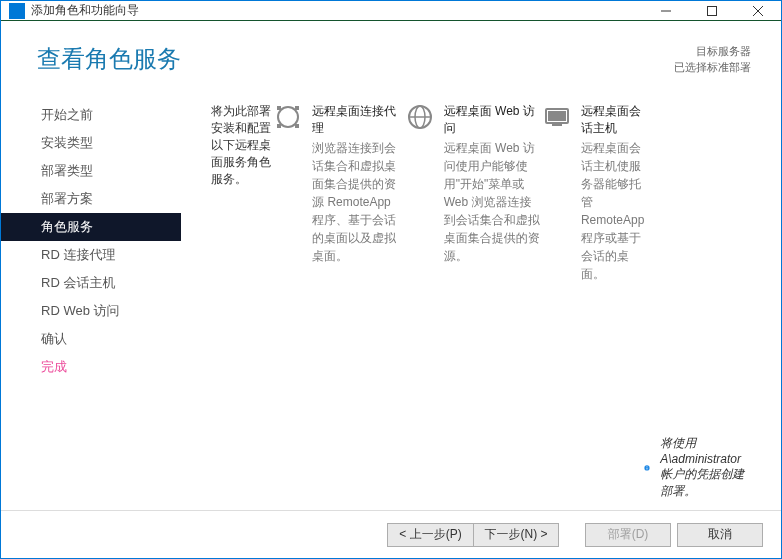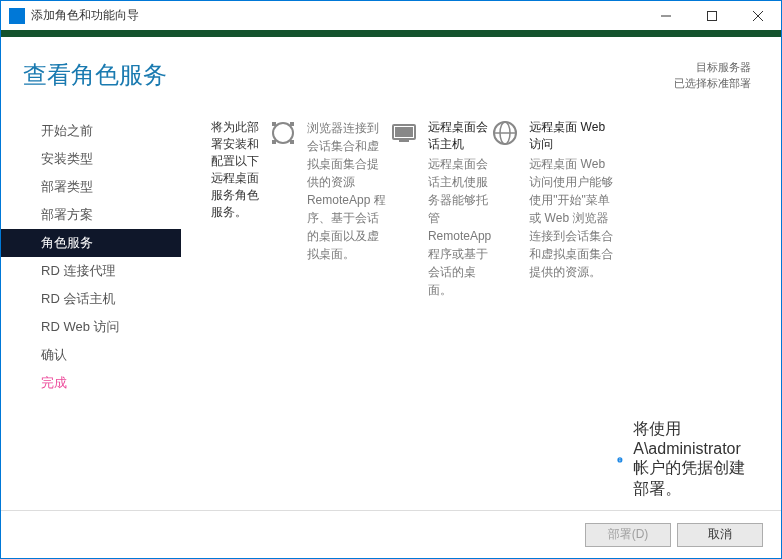--- a/index.html
+++ b/index.html
@@ -1,42 +1,42 @@
 <!DOCTYPE html>
 <html><head>
   <meta charset="utf-8">
   <style>
     * { margin: 0; padding: 0; box-sizing: border-box; }
     body { font-family: "Microsoft YaHei", "Segoe UI", sans-serif; font-size: 12px; background: #fff; }
     .window { width: 782px; height: 559px; border: 1px solid #0078d7; display: flex; flex-direction: column; position: relative; }
-    .titlebar { height: 36px; display: flex; align-items: center; border-bottom: 7px solid #14532d; }
+    .titlebar { height: 20px; display: flex; align-items: center; border-bottom: 1px solid #14532d; }
     .titlebar-icon { width: 16px; height: 16px; margin-left: 8px; margin-right: 6px; background: #0078d7; }
     .titlebar-text { flex: 1; font-size: 12px; color: #333; }
     .titlebar-btns { display: flex; }
     .titlebar-btn { width: 46px; height: 30px; display: flex; align-items: center; justify-content: center; color: #333; font-size: 12px; cursor: default; }
     .titlebar-btn svg { width: 10px; height: 10px; }
-    .header-area { padding: 22px 30px 10px 22px; display: flex; align-items: flex-start; }
+    .header-area { padding: 22px 30px 10px 36px; display: flex; align-items: flex-start; }
     .page-title { font-size: 24px; color: #1a7ab0; font-weight: 300; flex: 1; }
     .header-right { text-align: right; font-size: 11px; color: #666; line-height: 16px; }
     .body { flex: 1; display: flex; padding: 10px 20px 0 0; overflow: hidden; }
     .sidebar { width: 180px; padding-top: 6px; }
     .sidebar-item { padding: 5px 10px 5px 40px; font-size: 13px; color: #555; cursor: default; }
     .sidebar-item.selected { background: #0f172a; color: #fff; }
     .sidebar-item.disabled { color: #ec4899; }
     .content { flex: 1; padding: 8px 10px 0 30px; display: flex; flex-direction: row; }
     .intro { font-size: 12px; color: #333; margin-bottom: 18px; }
     .role-item { display: flex; margin-bottom: 18px; }
     .role-icon { width: 28px; height: 28px; margin-right: 10px; flex-shrink: 0; display: flex; align-items: center; justify-content: center; }
     .role-icon svg { width: 28px; height: 28px; }
     .role-texts { flex: 1; }
     .role-title { font-size: 12px; color: #222; margin-bottom: 2px; }
     .role-desc { font-size: 12px; color: #7a7a7a; line-height: 18px; }
     .info-row { display: flex; align-items: center; margin-top: auto; margin-bottom: 10px; }
     .info-icon { width: 16px; height: 16px; margin-right: 10px; }
-    .info-text { font-size: 16px; color: #333; }
+    .info-text { font-size: 12px; color: #333; font-style: italic; }
     .footer { height: 48px; border-top: 1px solid #ddd; display: flex; align-items: center; justify-content: flex-end; padding-right: 18px; gap: 6px; }
     .btn { min-width: 86px; height: 24px; background: #e9e9e9; border: 1px solid #adadad; font-size: 12px; color: #333; cursor: default; display: flex; align-items: center; justify-content: center; }
     .btn.disabled { color: #a0a0a0; margin-left: 20px; }
     .btn-group { display: flex; }
     .btn-group .btn:first-child { border-right: none; }
   </style>
 </head>
 <body>
 
 <div class="window">
@@ -92,62 +92,67 @@
         <div class="role-icon">
           <svg viewBox="0 0 28 28">
               <circle cx="14" cy="14" r="10" fill="none" stroke="#888" stroke-width="2"></circle>
               <rect x="3" y="3" width="4" height="4" fill="#888"></rect>
               <rect x="21" y="3" width="4" height="4" fill="#888"></rect>
               <rect x="3" y="21" width="4" height="4" fill="#888"></rect>
               <rect x="21" y="21" width="4" height="4" fill="#888"></rect>
             </svg>
         </div>
         <div class="role-texts">
+          <div class="role-title">远程桌面连接代理</div>
           <div class="role-desc">浏览器连接到会话集合和虚拟桌面集合提供的资源 RemoteApp 程序、基于会话的桌面以及虚拟桌面。</div>
+        </div>
+      </div>
+
+      <div class="role-item">
+        <div class="role-icon">
+          <svg viewBox="0 0 28 28">
+              <circle cx="14" cy="14" r="11" fill="none" stroke="#888" stroke-width="2"></circle>
+              <ellipse cx="14" cy="14" rx="5" ry="11" fill="none" stroke="#888" stroke-width="1.5"></ellipse>
+              <line x1="3" y1="14" x2="25" y2="14" stroke="#888" stroke-width="1.5"></line>
+            </svg>
+        </div>
+        <div class="role-texts">
+          <div class="role-title">远程桌面 Web 访问</div>
+          <div class="role-desc">远程桌面 Web 访问使用户能够使用"开始"菜单或 Web 浏览器连接到会话集合和虚拟桌面集合提供的资源。</div>
         </div>
       </div>
 
       <div class="role-item">
         <div class="role-icon">
           <svg viewBox="0 0 28 28">
               <rect x="3" y="6" width="22" height="14" rx="1" fill="none" stroke="#888" stroke-width="2"></rect>
               <rect x="5" y="8" width="18" height="10" fill="#888"></rect>
               <rect x="9" y="21" width="10" height="2" fill="#888"></rect>
             </svg>
         </div>
         <div class="role-texts">
           <div class="role-title">远程桌面会话主机</div>
           <div class="role-desc">远程桌面会话主机使服务器能够托管 RemoteApp 程序或基于会话的桌面。</div>
         </div>
       </div>
 
-      <div class="role-item">
-        <div class="role-icon">
-          <svg viewBox="0 0 28 28">
-              <circle cx="14" cy="14" r="11" fill="none" stroke="#888" stroke-width="2"></circle>
-              <ellipse cx="14" cy="14" rx="5" ry="11" fill="none" stroke="#888" stroke-width="1.5"></ellipse>
-              <line x1="3" y1="14" x2="25" y2="14" stroke="#888" stroke-width="1.5"></line>
-            </svg>
-        </div>
-        <div class="role-texts">
-          <div class="role-title">远程桌面 Web 访问</div>
-          <div class="role-desc">远程桌面 Web 访问使用户能够使用"开始"菜单或 Web 浏览器连接到会话集合和虚拟桌面集合提供的资源。</div>
-        </div>
-      </div>
-
       <div class="info-row">
         <div class="info-icon">
           <svg viewBox="0 0 16 16">
               <circle cx="8" cy="8" r="7" fill="#1e88e5"></circle>
               <rect x="7" y="7" width="2" height="5" fill="#fff"></rect>
               <rect x="7" y="3.5" width="2" height="2" fill="#fff"></rect>
             </svg>
         </div>
         <div class="info-text">将使用 A\administrator 帐户的凭据创建部署。</div>
       </div>
     </div>
   </div>
 
   <div class="footer">
+    <div class="btn-group">
+      <div class="btn">&lt; 上一步(P)</div>
+      <div class="btn">下一步(N) &gt;</div>
+    </div>
     <div class="btn disabled">部署(D)</div>
     <div class="btn">取消</div>
   </div>
 </div>
 
 </body></html>

